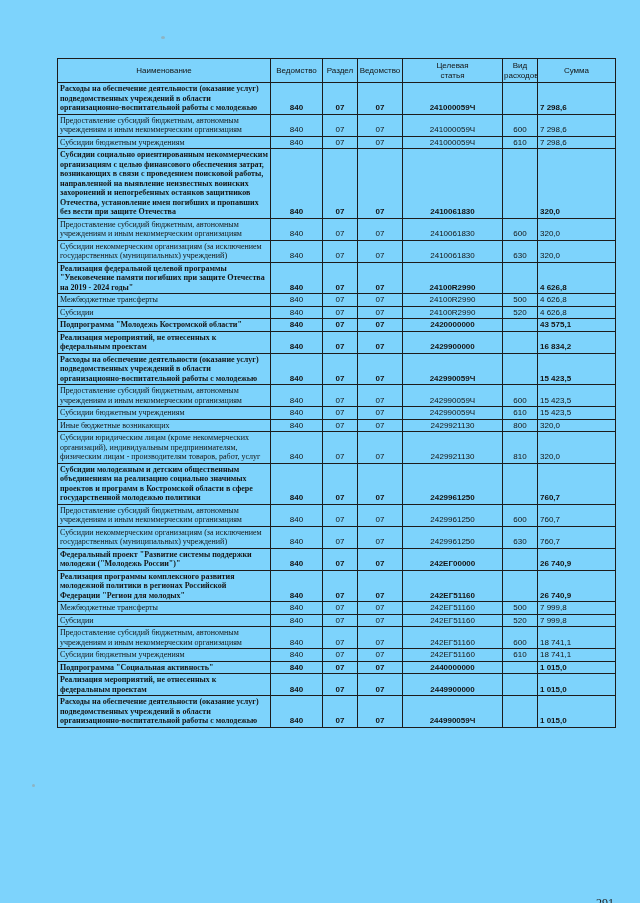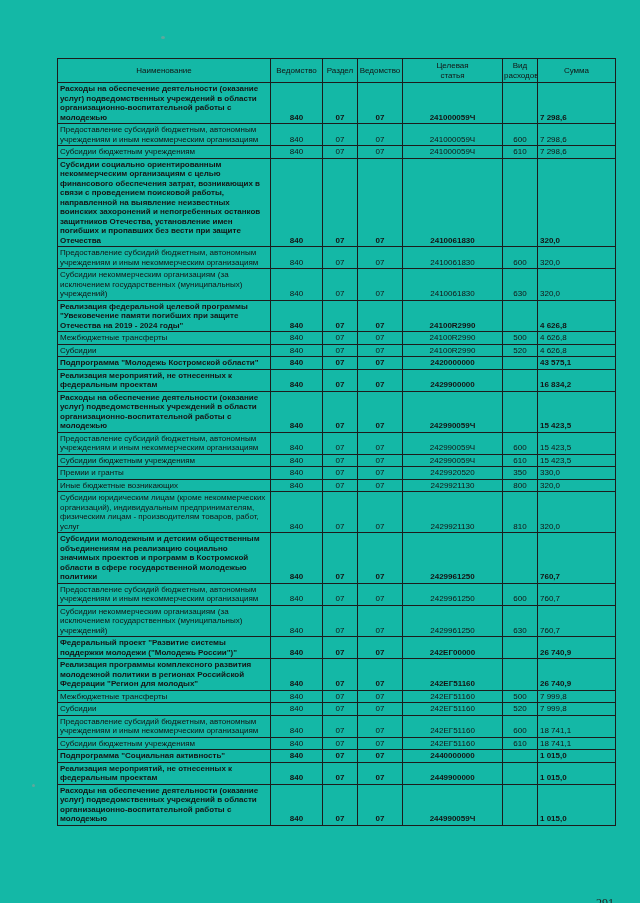--- a/index.html
+++ b/index.html
@@ -6,21 +6,21 @@
   html, body {
     width: 640px;
     background: #fdfdfc;
     font-family: "Liberation Sans", sans-serif;
     color: #141414;
   }
   .page {
     position: relative;
     width: 640px;
     height: 903px;
-    background: #14b8a6;
+    background: #7dd3fc;
     overflow: hidden;
   }
   .speck {
     position: absolute;
     background: #9a9a96;
     border-radius: 50%;
     opacity: 0.55;
   }
   .speck.s1 { left: 161px; top: 36px; width: 4px; height: 3px; }
   .speck.s2 { left: 32px;  top: 784px; width: 3px; height: 3px; }
@@ -47,20 +47,21 @@
     vertical-align: middle;
     white-space: pre-line;
     height: 24px;
     padding: 2px 1px;
   }
   td.c-name {
     text-align: left;
     vertical-align: top;
     padding-left: 3px;
     padding-right: 3px;
+    font-family: Liberation Serif, serif;
   }
   td.c-agency, td.c-section, td.c-subsection, td.c-target, td.c-vid {
     text-align: center;
     vertical-align: bottom;
   }
   td.c-amount {
     text-align: left;
     vertical-align: bottom;
     padding-right: 4px;
     white-space: nowrap;
@@ -227,29 +228,20 @@
         <tr>
       <td class="c-name">Субсидии бюджетным учреждениям</td>
       <td class="c-agency">840</td>
       <td class="c-section">07</td>
       <td class="c-subsection">07</td>
       <td class="c-target">242990059Ч</td>
       <td class="c-vid">610</td>
       <td class="c-amount">15 423,5</td>
     </tr>
         <tr>
-      <td class="c-name">Премии и гранты</td>
-      <td class="c-agency">840</td>
-      <td class="c-section">07</td>
-      <td class="c-subsection">07</td>
-      <td class="c-target">2429920520</td>
-      <td class="c-vid">350</td>
-      <td class="c-amount">330,0</td>
-    </tr>
-        <tr>
       <td class="c-name">Иные бюджетные возникающих</td>
       <td class="c-agency">840</td>
       <td class="c-section">07</td>
       <td class="c-subsection">07</td>
       <td class="c-target">2429921130</td>
       <td class="c-vid">800</td>
       <td class="c-amount">320,0</td>
     </tr>
         <tr>
       <td class="c-name">Субсидии юридическим лицам (кроме некоммерческих организаций), индивидуальным предпринимателям, физическим лицам - производителям товаров, работ, услуг</td>

